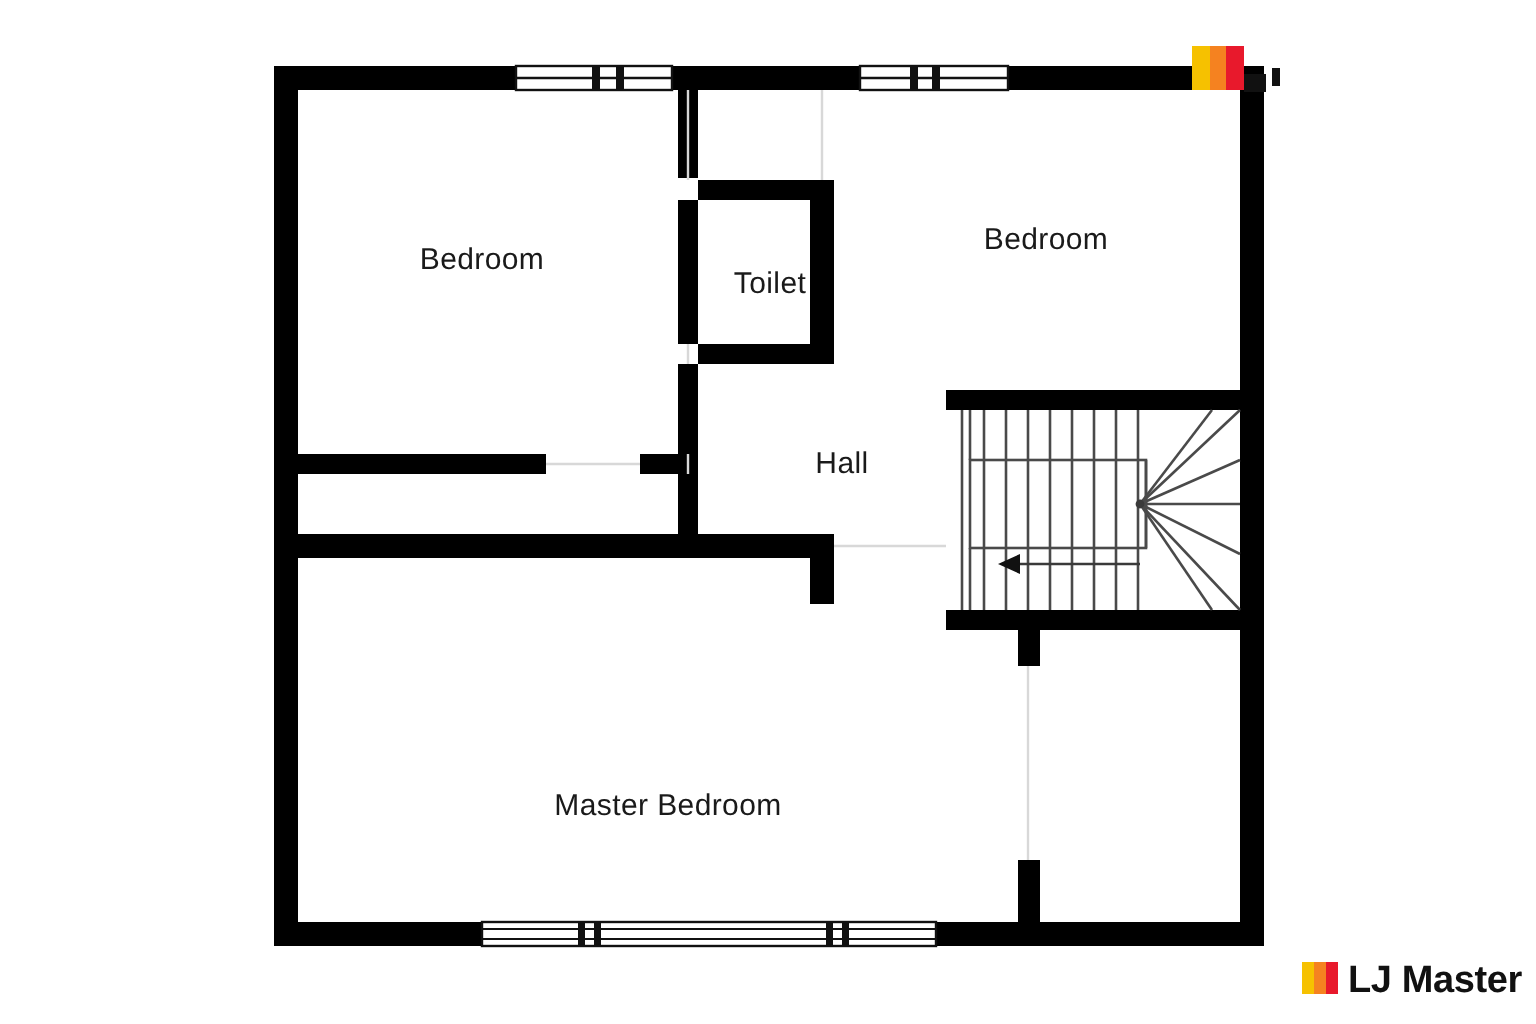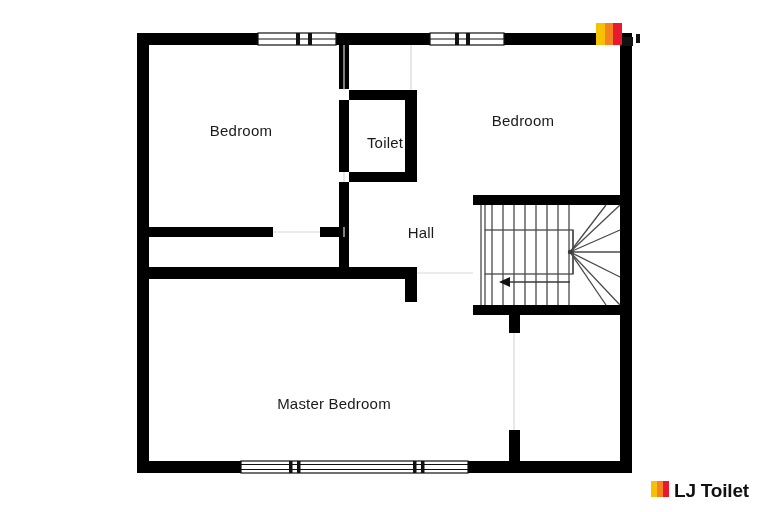--- a/index.html
+++ b/index.html
@@ -194,13 +194,13 @@
   <div class="brand-bar" style="width:33.33%; background:#e8192c;"></div>
 </div>
 <div style="position:absolute; left:622px; top:37px; width:11px; height:9px; background:#111111;"></div>
 <div style="position:absolute; left:636px; top:34px; width:4px; height:9px; background:#111111;"></div>
 
 <div class="brand-mark" style="left:651px; top:481px; width:18px; height:16px;">
   <div class="brand-bar" style="width:33.33%; background:#f6c100;"></div>
   <div class="brand-bar" style="width:33.33%; background:#f58220;"></div>
   <div class="brand-bar" style="width:33.33%; background:#e8192c;"></div>
 </div>
-<div class="brand-wordmark" style="left:674px; top:480px;">LJ Toilet</div>
+<div class="brand-wordmark" style="left:674px; top:480px;">LJ Master</div>
 
 </body></html>

